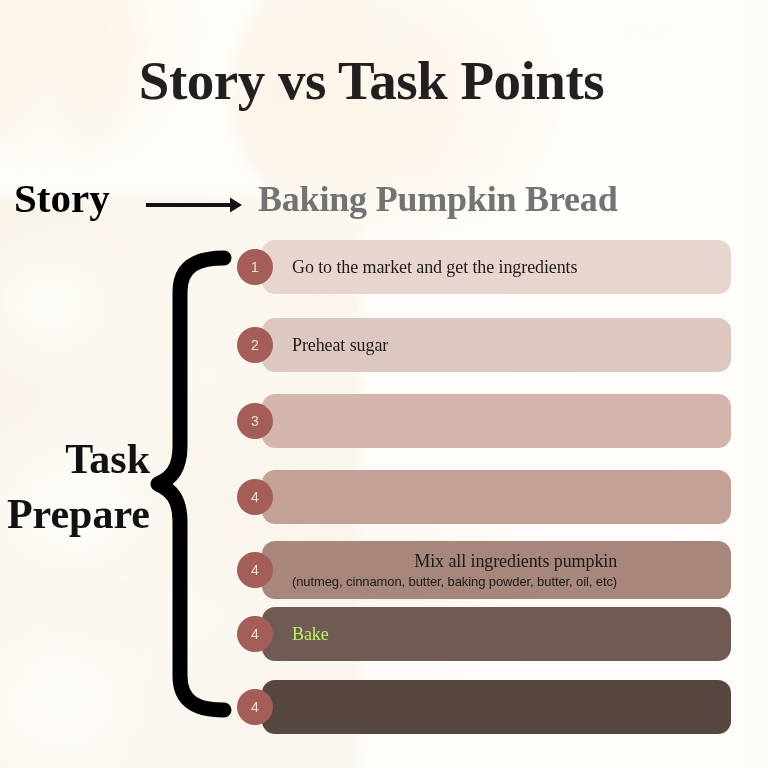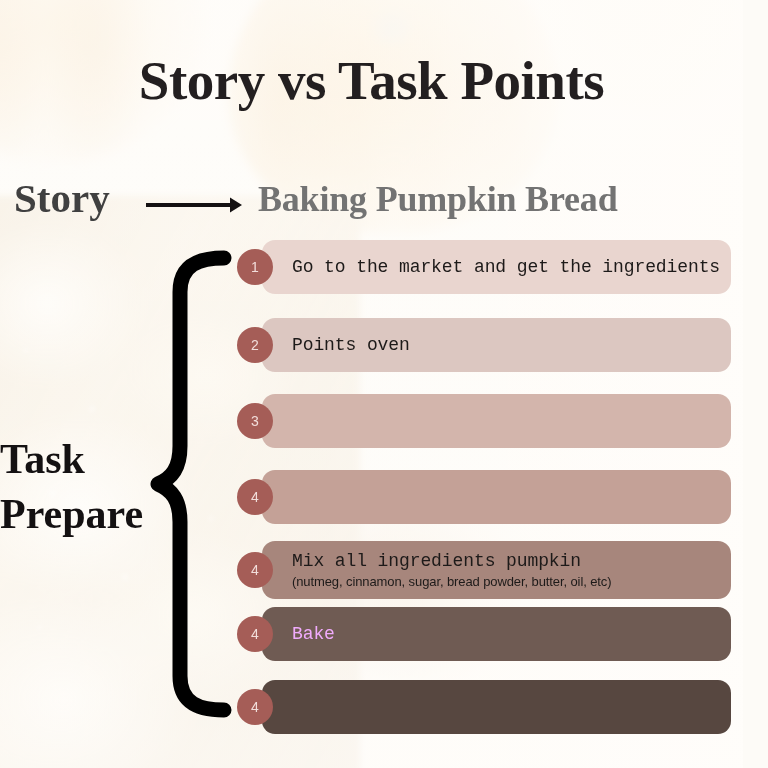--- a/index.html
+++ b/index.html
@@ -122,21 +122,21 @@
     color:#231f20;
     white-space:nowrap;
   }
 
   .story-label {
     position:absolute;
     left:14px; top:174px;
     font-family:"Liberation Serif", serif;
     font-weight:bold;
     font-size:41px;
-    color:#404040;
+    color:#000000;
     letter-spacing:0px;
   }
 
   .story-arrow {
     position:absolute;
     left:146px; top:196px;
     width:96px; height:18px;
   }
 
   .story-heading {
@@ -147,21 +147,21 @@
     font-size:36px;
     letter-spacing:-0.2px;
     color:#737373;
     white-space:nowrap;
   }
 
   .task-points-label {
     position:absolute;
     left:0px; top:432px;
     width:150px;
-    text-align:left;
+    text-align:right;
     font-family:"Liberation Serif", serif;
     font-weight:bold;
     font-size:42px;
     line-height:55px;
     color:#141112;
   }
 
   .brace {
     position:absolute;
     left:132px; top:250px;
@@ -199,38 +199,39 @@
   }
 
   .task-text-wrap {
     margin-left:30px;
     display:flex;
     flex-direction:column;
     justify-content:center;
   }
 
   .task-title {
-    font-family:Liberation Mono, monospace;
+    font-family:Liberation Serif, serif;
     font-size:18px;
     letter-spacing:-0.1px;
     line-height:1.15;
     color:#1d1a19;
     white-space:nowrap;
+    text-align:right;
   }
   .task-sub {
     font-family:"Liberation Sans", sans-serif;
     font-size:13px;
     letter-spacing:-0.1px;
     line-height:1.2;
     margin-top:2px;
     color:#1d1a19;
     white-space:nowrap;
   }
   .task-row.dark .task-title,
-  .task-row.dark .task-sub { color:#f0abfc; }
+  .task-row.dark .task-sub { color:#bef264; }
 </style>
 </head>
 <body>
 
 <div id="canvas">
 
   <div class="bg-layer">
     <div class="bg-pumpkin-left"></div>
     <div class="bg-pumpkin-right"></div>
     <div class="bg-pumpkin-main"></div>
@@ -266,34 +267,34 @@
     <div class="rows">
         <div class="task-row" style="top: 240px; height: 54px; background: rgb(233, 213, 207);">
           <div class="task-badge" style="background: rgb(165, 93, 87); color: rgb(242, 222, 219);">1</div>
           <div class="task-text-wrap">
             <div class="task-title">Go to the market and get the ingredients</div>
           </div>
         </div>
         <div class="task-row" style="top: 318px; height: 54px; background: rgb(220, 199, 193);">
           <div class="task-badge" style="background: rgb(165, 93, 87); color: rgb(242, 222, 219);">2</div>
           <div class="task-text-wrap">
-            <div class="task-title">Points oven</div>
+            <div class="task-title">Preheat sugar</div>
           </div>
         </div>
         <div class="task-row" style="top: 394px; height: 54px; background: rgb(211, 181, 172);">
           <div class="task-badge" style="background: rgb(165, 93, 87); color: rgb(242, 222, 219);">3</div>
         </div>
         <div class="task-row" style="top: 470px; height: 54px; background: rgb(196, 161, 151);">
           <div class="task-badge" style="background: rgb(165, 93, 87); color: rgb(242, 222, 219);">4</div>
         </div>
         <div class="task-row" style="top: 541px; height: 58px; background: rgb(167, 134, 124);">
           <div class="task-badge" style="background: rgb(165, 93, 87); color: rgb(242, 222, 219);">4</div>
           <div class="task-text-wrap">
             <div class="task-title">Mix all ingredients pumpkin</div>
-            <div class="task-sub">(nutmeg, cinnamon, sugar, bread powder, butter, oil, etc)</div>
+            <div class="task-sub">(nutmeg, cinnamon, butter, baking powder, butter, oil, etc)</div>
           </div>
         </div>
         <div class="task-row dark" style="top: 607px; height: 54px; background: rgb(111, 91, 83);">
           <div class="task-badge" style="background: rgb(165, 93, 87); color: rgb(242, 222, 219);">4</div>
           <div class="task-text-wrap">
             <div class="task-title">Bake</div>
           </div>
         </div>
         <div class="task-row dark" style="top: 680px; height: 54px; background: rgb(87, 71, 64);">
           <div class="task-badge" style="background: rgb(165, 93, 87); color: rgb(242, 222, 219);">4</div>

